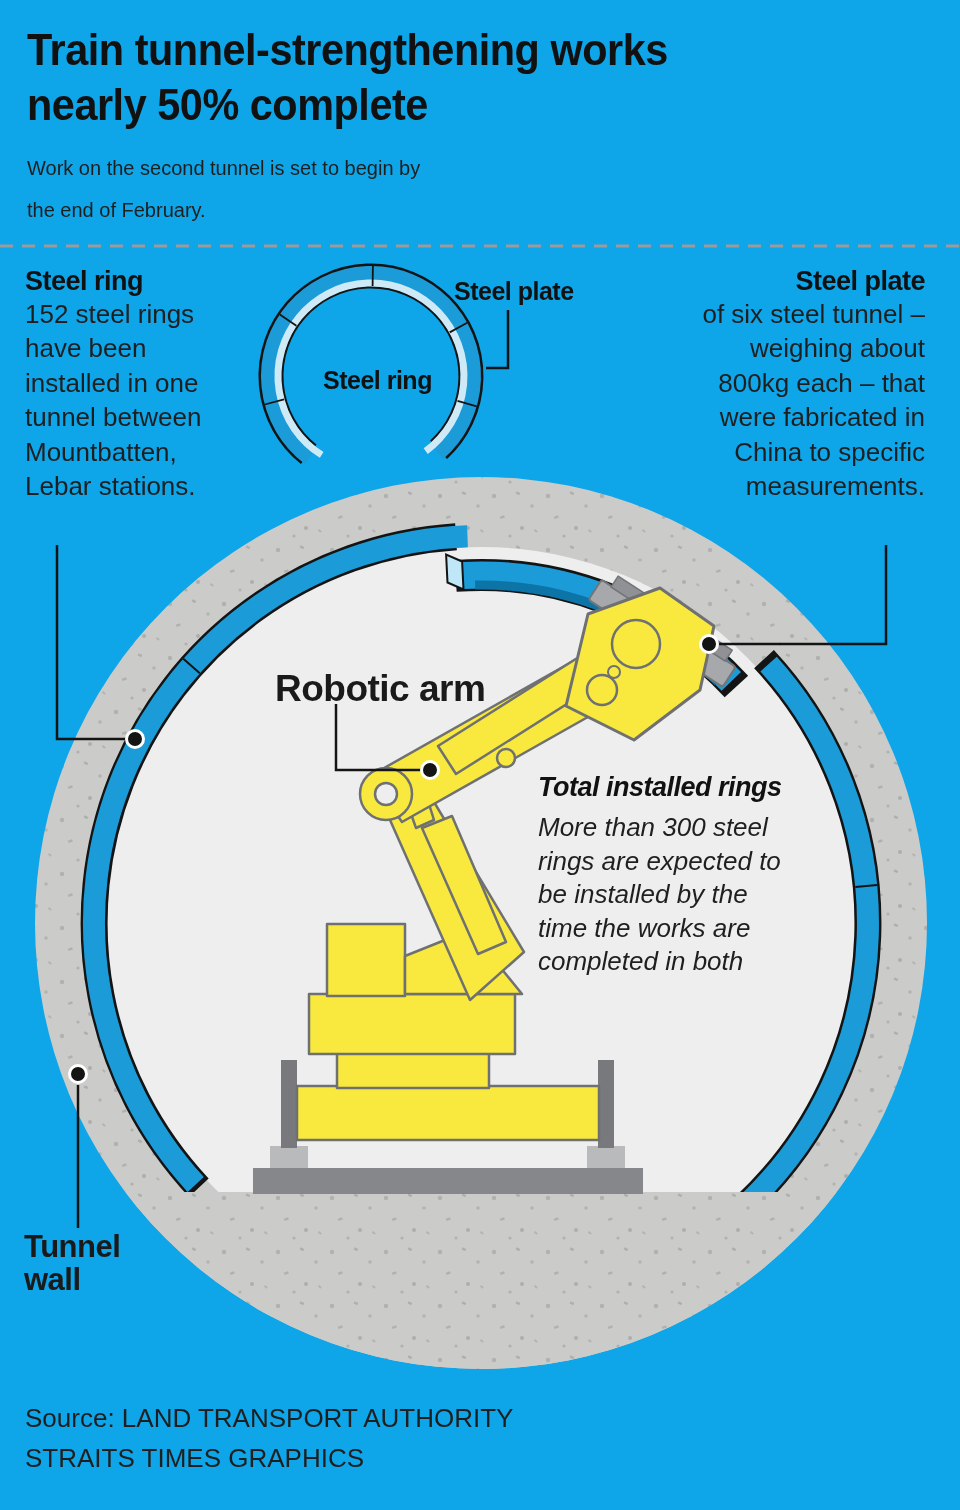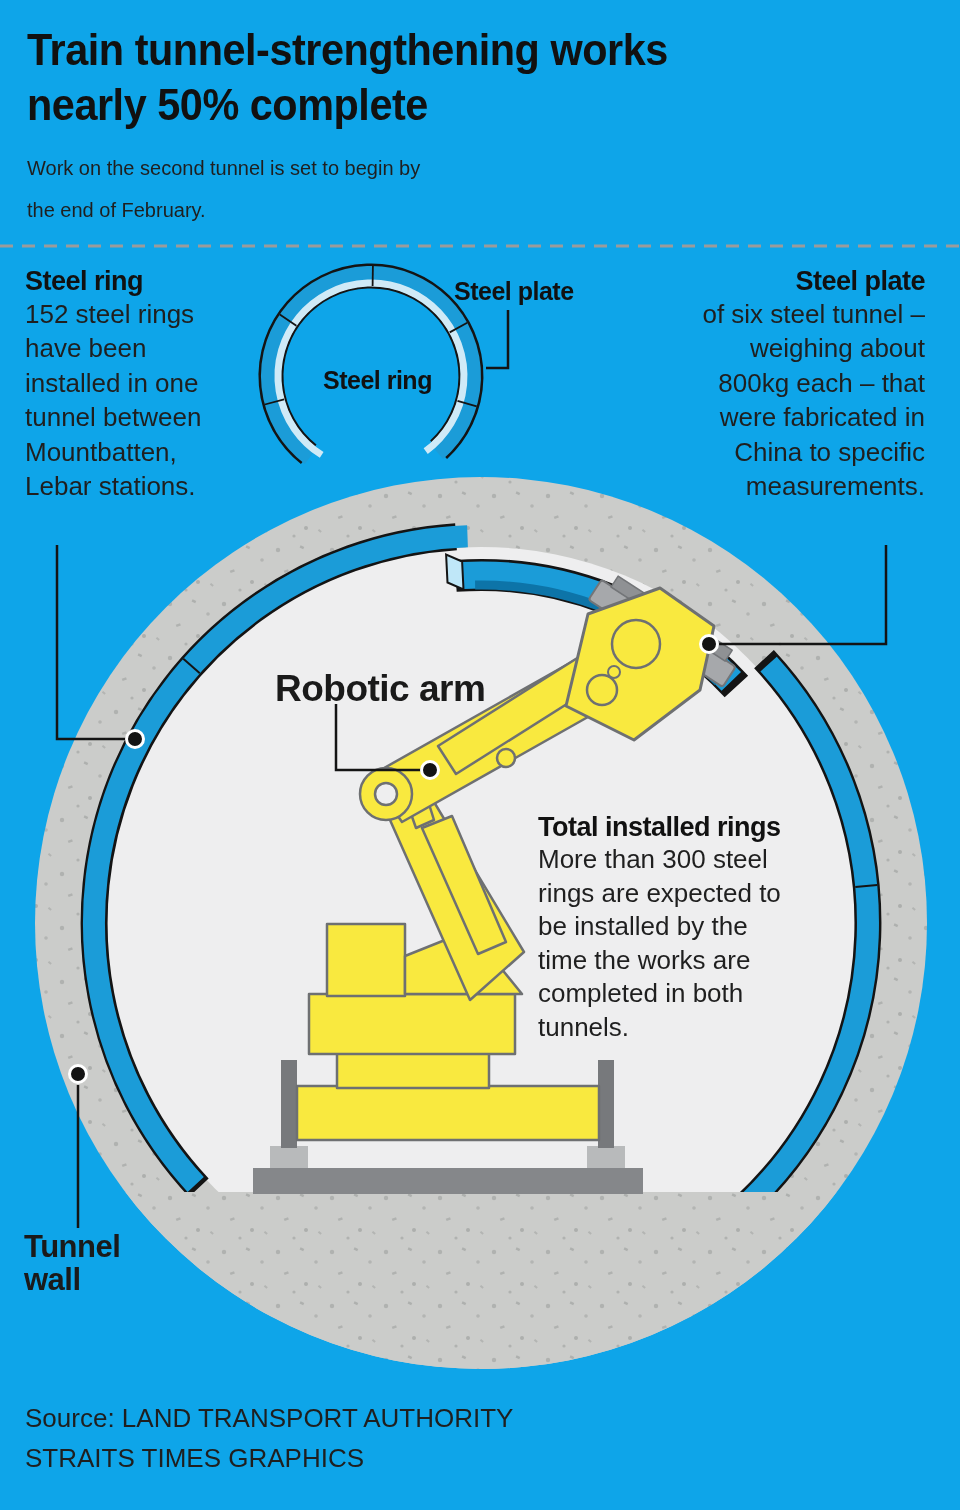--- a/index.html
+++ b/index.html
@@ -9,22 +9,22 @@
   .txt{position:absolute;z-index:2;white-space:nowrap;}
   .title{left:27px;top:22px;font-size:45px;font-weight:700;line-height:55px;letter-spacing:-0.5px;
          transform:scaleX(0.92);transform-origin:left top;color:#111;}
   .subtitle{left:27px;top:147px;font-size:20px;line-height:42px;color:#1f1f1f;}
   .blk-head{font-size:27px;font-weight:700;letter-spacing:-0.5px;color:#111;}
   .blk-body{font-size:26px;line-height:34.4px;color:#1f1f1f;}
   .left-block{left:25px;top:266px;}
   .right-block{right:35px;top:266px;text-align:right;}
   .mini-label{font-size:25px;font-weight:700;letter-spacing:-0.5px;color:#111;}
   .robotic-label{left:268px;top:668px;font-size:37px;font-weight:700;letter-spacing:-0.5px;margin-left:7px;}
-  .total-block{left:538px;top:812px;}
-  .total-block .blk-body{line-height:33.5px;}
+  .total-block{left:538px;top:772px;font-style:italic;}
+  .total-block .blk-body{line-height:33.5px;margin-top:8px;}
   .tunnelwall-label{left:24px;top:1230px;font-size:31px;font-weight:700;line-height:33px;letter-spacing:-0.5px;}
   .source{left:25px;top:1398px;font-size:26px;line-height:40px;color:#1f1f1f;}
 </style>
 </head>
 <body>
 
 <div class="page">
 
   <svg class="canvas" width="960" height="1510" viewBox="0 0 960 1510">
     <defs>
@@ -170,21 +170,20 @@
   <div class="txt robotic-label">Robotic arm</div>
 
   <div class="txt total-block">
     <div class="blk-head">Total installed rings</div>
     <div class="blk-body">
       <div>More than 300 steel</div>
       <div>rings are expected to</div>
       <div>be installed by the</div>
       <div>time the works are</div>
       <div>completed in both</div>
-      <div>tunnels.</div>
     </div>
   </div>
 
   <div class="txt tunnelwall-label">
     <div>Tunnel</div>
     <div>wall</div>
   </div>
 
   <div class="txt source">
     <div>Source: LAND TRANSPORT AUTHORITY</div>

